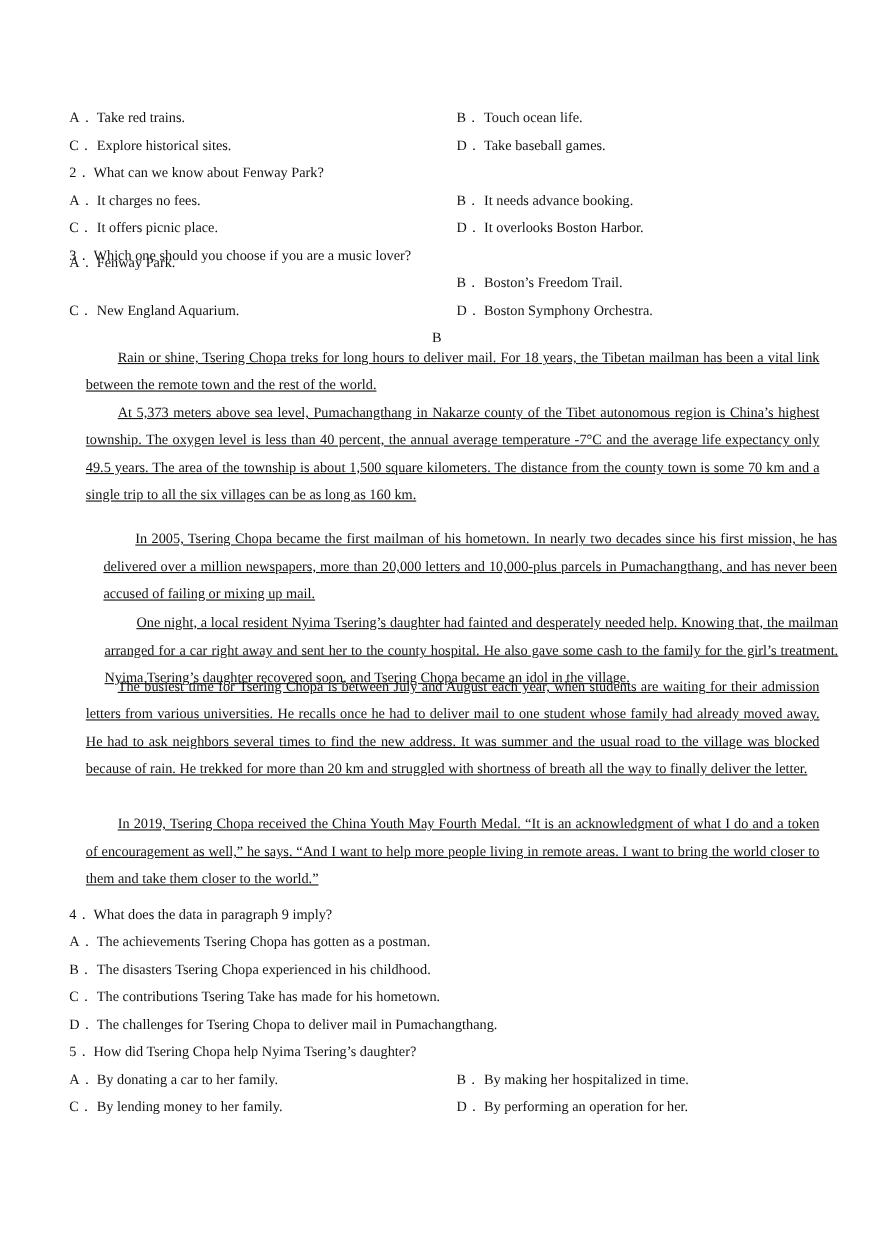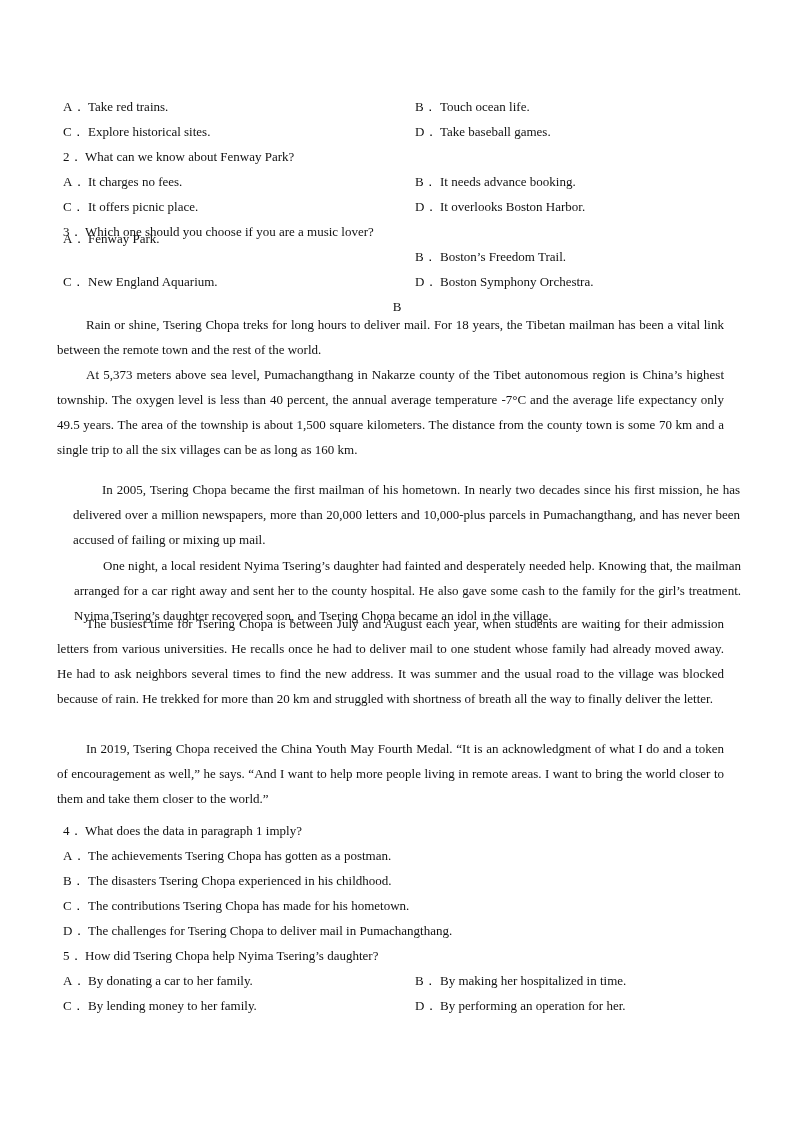--- a/index.html
+++ b/index.html
@@ -2,22 +2,22 @@
 <html><head>
 <meta charset="utf-8">
 <style>
   html, body { margin: 0; padding: 0; background: #ffffff; }
   body { width: 794px; height: 1123px; position: relative; overflow: hidden;
          font-family: "Liberation Serif", serif; font-size: 13px; color: #111; }
   .line { position: absolute; left: 63px; white-space: nowrap; line-height: 16px; }
   .col2 { left: 415px; }
   .lbl { display: inline-block; width: 25px; }
   .qnum { display: inline-block; width: 22px; }
-  .para { position: absolute; left: 57px; width: 667px; line-height: 25px;
-          text-indent: 29px; text-align: justify; }
+  .para { position: absolute; left: 78px; width: 667px; line-height: 25px;
+          text-indent: 29px; text-align: justify; text-decoration: underline; }
   .center { position: absolute; left: 0; width: 794px; text-align: center; line-height: 16px; }
 </style>
 </head>
 <body>
 
 <div class="line" style="top:99px">
   <span class="lbl">A．</span><span>Take red trains.</span>
 </div>
 <div class="line col2" style="top:99px">
   <span class="lbl">B．</span><span>Touch ocean life.</span>
@@ -64,30 +64,30 @@
 <div class="center" style="top:299px">B</div>
 
 <p class="para" style="top:312px; margin:0">Rain or shine, Tsering Chopa treks for long hours to deliver mail. For 18 years, the Tibetan mailman has been a vital link between the remote town and the rest of the world.</p>
 <p class="para" style="top:362px; margin:0">At 5,373 meters above sea level, Pumachangthang in Nakarze county of the Tibet autonomous region is China’s highest township. The oxygen level is less than 40 percent, the annual average temperature -7°C and the average life expectancy only 49.5 years. The area of the township is about 1,500 square kilometers. The distance from the county town is some 70 km and a single trip to all the six villages can be as long as 160 km.</p>
 <p class="para" style="top:461px; margin:16px">In 2005, Tsering Chopa became the first mailman of his hometown. In nearly two decades since his first mission, he has delivered over a million newspapers, more than 20,000 letters and 10,000-plus parcels in Pumachangthang, and has never been accused of failing or mixing up mail.</p>
 <p class="para" style="top:536px; margin:17px">One night, a local resident Nyima Tsering’s daughter had fainted and desperately needed help. Knowing that, the mailman arranged for a car right away and sent her to the county hospital. He also gave some cash to the family for the girl’s treatment. Nyima Tsering’s daughter recovered soon, and Tsering Chopa became an idol in the village.</p>
 <p class="para" style="top:611px; margin:0">The busiest time for Tsering Chopa is between July and August each year, when students are waiting for their admission letters from various universities. He recalls once he had to deliver mail to one student whose family had already moved away. He had to ask neighbors several times to find the new address. It was summer and the usual road to the village was blocked because of rain. He trekked for more than 20 km and struggled with shortness of breath all the way to finally deliver the letter.</p>
 <p class="para" style="top:736px; margin:0">In 2019, Tsering Chopa received the China Youth May Fourth Medal. “It is an acknowledgment of what I do and a token of encouragement as well,” he says. “And I want to help more people living in remote areas. I want to bring the world closer to them and take them closer to the world.”</p>
 
 <div class="line" style="top:823px">
-  <span class="qnum">4．</span><span>What does the data in paragraph 1 imply?</span>
+  <span class="qnum">4．</span><span>What does the data in paragraph 9 imply?</span>
 </div>
 <div class="line" style="top:848px">
   <span class="lbl">A．</span><span>The achievements Tsering Chopa has gotten as a postman.</span>
 </div>
 <div class="line" style="top:873px">
   <span class="lbl">B．</span><span>The disasters Tsering Chopa experienced in his childhood.</span>
 </div>
 <div class="line" style="top:898px">
-  <span class="lbl">C．</span><span>The contributions Tsering Chopa has made for his hometown.</span>
+  <span class="lbl">C．</span><span>The contributions Tsering Take has made for his hometown.</span>
 </div>
 <div class="line" style="top:923px">
   <span class="lbl">D．</span><span>The challenges for Tsering Chopa to deliver mail in Pumachangthang.</span>
 </div>
 
 <div class="line" style="top:948px">
   <span class="qnum">5．</span><span>How did Tsering Chopa help Nyima Tsering’s daughter?</span>
 </div>
 <div class="line" style="top:973px">
   <span class="lbl">A．</span><span>By donating a car to her family.</span>

